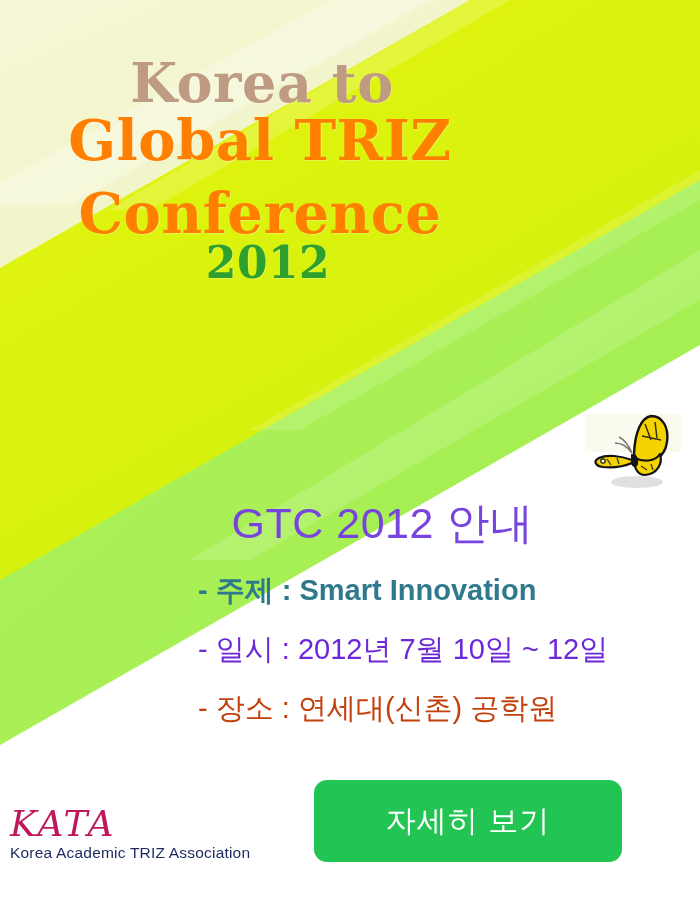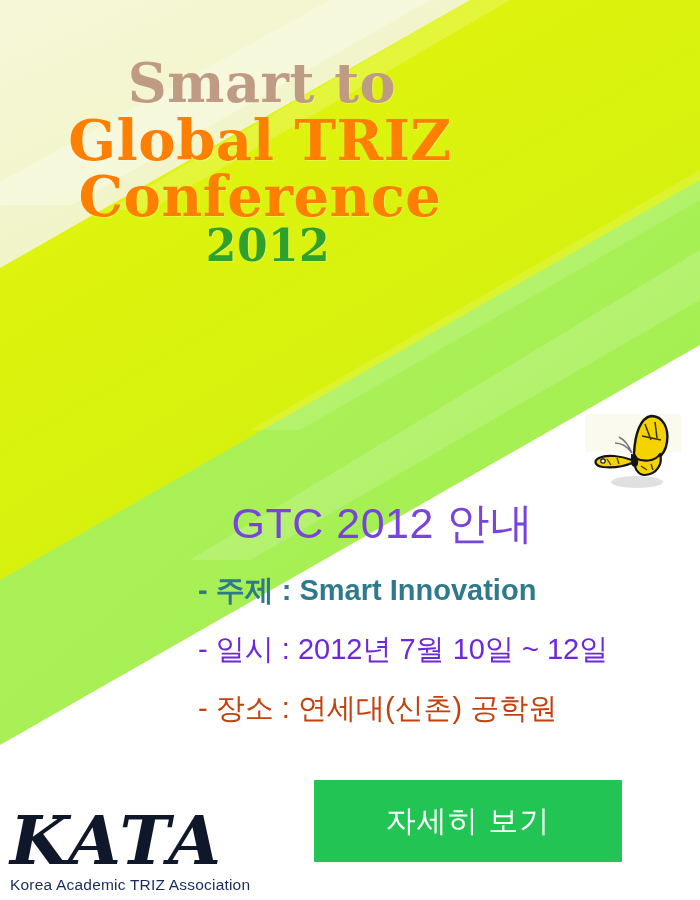--- a/index.html
+++ b/index.html
@@ -44,21 +44,21 @@
     padding-left:4px;
   }
   .hl-global {
     font-size:56px;
     color:#ff8000;
     margin-top:4px;
   }
   .hl-conf {
     font-size:56px;
     color:#ff8000;
-    margin-top:2px;
+    margin-top:19px;
   }
   .hl-year {
     font-size:44px;
     color:#2ea02e;
     margin-top:2px;
     padding-left:16px;
   }
 
   
   .butterfly-wrap {
@@ -101,42 +101,42 @@
   .info-line-2 { color:#6d28d9; padding-left:8px; }
   .info-line-3 { color:#c2410c; padding-left:8px; }
 
   
   .cta {
     position:absolute;
     left:314px; top:780px;
     width:308px; height:82px;
     background:#22c554;
     border:none;
-    border-radius:1px;
+    border-radius:13px;
     color:#ffffff;
     font-size:30px;
     font-family:"Liberation Sans", sans-serif;
     cursor:pointer;
     letter-spacing:1px;
     z-index:9;
   }
 
   
   .logo {
     position:absolute;
     left:6px; top:806px;
     width:270px;
     z-index:9;
   }
   .logo-mark {
     font-family:"DejaVu Serif", serif;
     font-style:italic;
-    font-weight:bold;
-    font-size:68px;
-    color:#0f172a;
+    font-weight:normal;
+    font-size:36px;
+    color:#be185d;
     letter-spacing:2px;
     line-height:1.0;
     padding-left:4px;
   }
   .logo-tagline {
     font-family:Liberation Sans, sans-serif;
     font-size:15.5px;
     color:#1b2a5e;
     letter-spacing:0.2px;
     margin-top:2px;
@@ -181,21 +181,21 @@
       <polygon points="0,0 470,0 0,268" fill="url(#creamGrad)"></polygon>
 
       <polygon points="330,0 430,0 72,205 0,205 0,182" fill="url(#sheenGrad)" opacity="0.6"></polygon>
       <polygon points="470,0 510,0 150,210 108,210" fill="url(#sheenGrad)" opacity="0.35"></polygon>
       <polygon points="700,250 700,300 250,560 190,560" fill="url(#sheenGrad)" opacity="0.30"></polygon>
       <polygon points="700,170 700,200 300,430 250,430" fill="url(#sheenGrad)" opacity="0.25"></polygon>
     </svg>
   </div>
 
   <div class="headline">
-    <span class="hl-line hl-welcome">Smart to</span>
+    <span class="hl-line hl-welcome">Korea to</span>
     <span class="hl-line hl-global">Global TRIZ</span>
     <span class="hl-line hl-conf">Conference</span>
     <span class="hl-line hl-year">2012</span>
   </div>
 
   <div class="butterfly-wrap"></div>
   <div class="butterfly">
     <svg width="100" height="90" viewBox="0 0 100 90">
       <ellipse cx="52" cy="76" rx="26" ry="6" fill="#bbbbbb" opacity="0.45"></ellipse>
 

